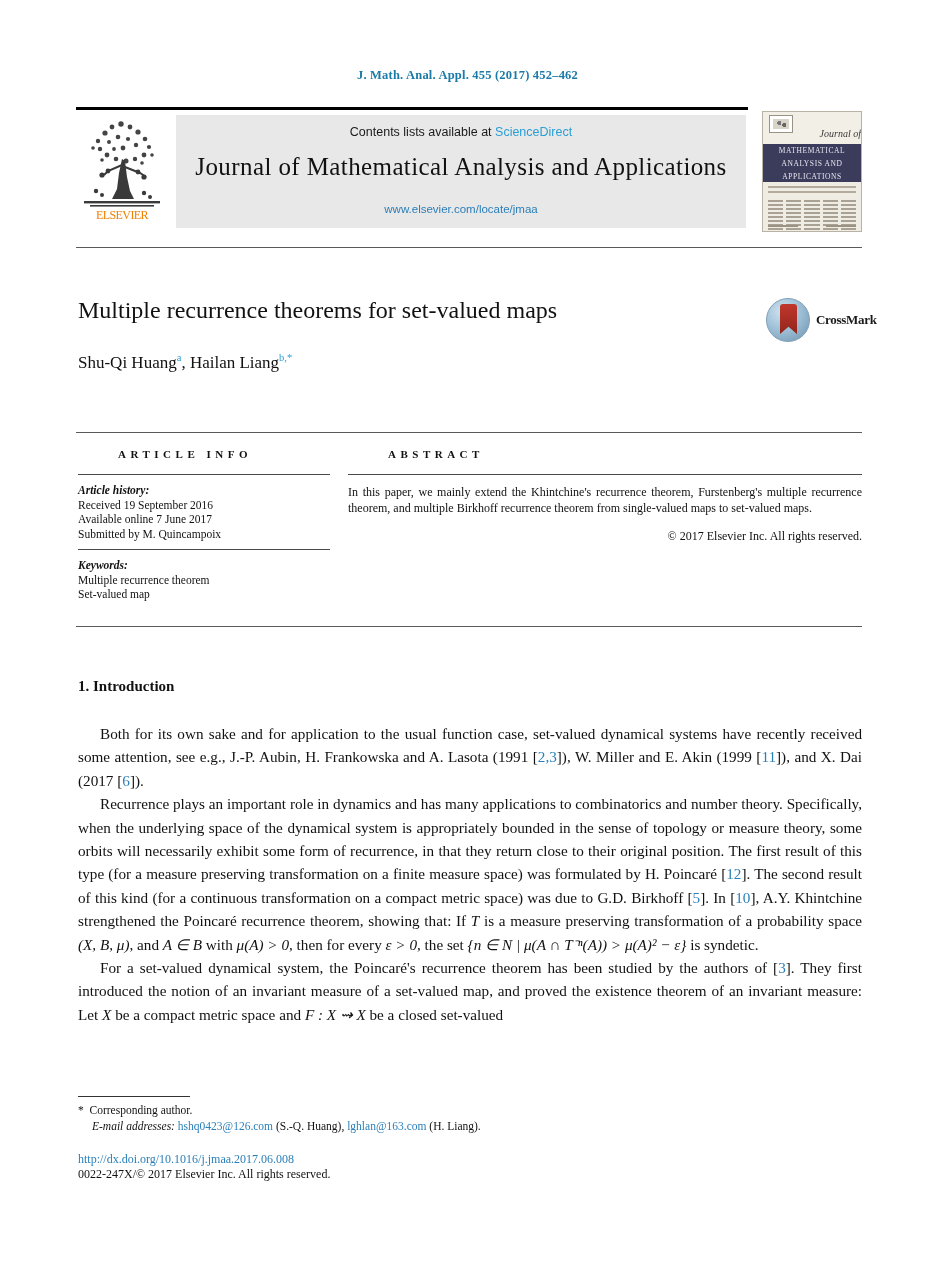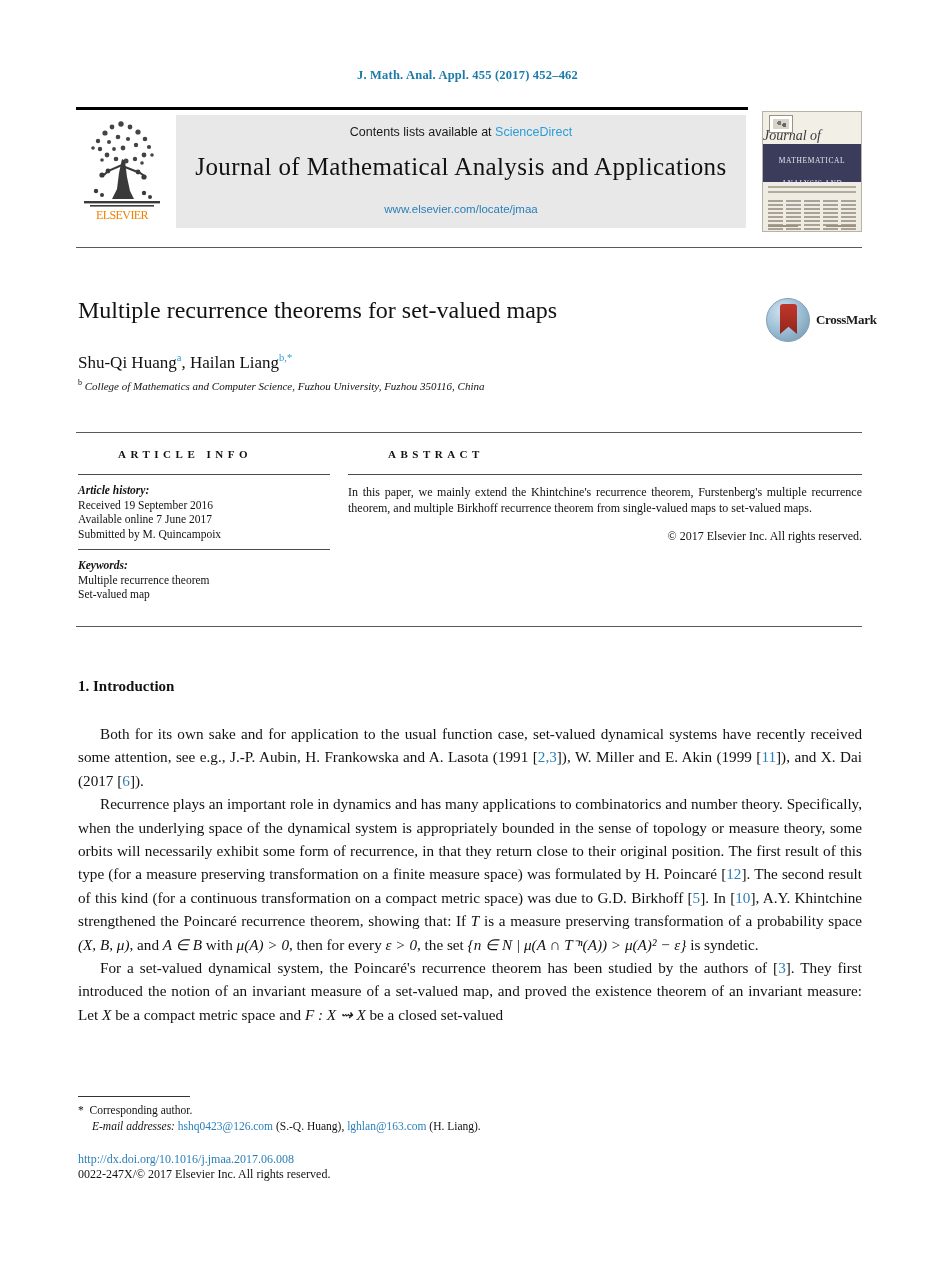--- a/index.html
+++ b/index.html
@@ -154,41 +154,41 @@
     width: 16px; height: 10px;
     background:
       radial-gradient(circle at 40% 40%, #777 0 2px, transparent 2px),
       radial-gradient(circle at 70% 60%, #666 0 2px, transparent 2px);
     background-color: #d8d4c8;
   }
   .cover-journalof {
     position: absolute;
     left: 0; top: 16px;
     width: 100%;
-    text-align: left;
+    text-align: right;
     font-family: "Liberation Serif", serif;
     font-style: italic;
-    font-size: 14px;
+    font-size: 10px;
     color: #3a3a3a;
   }
   .cover-band {
     position: absolute;
     left: 0; top: 32px;
     width: 100%;
     height: 38px;
     background: #3b3c5c;
     color: #e8e6ef;
   }
   .cover-band div {
     text-align: center;
     font-family: "Liberation Serif", serif;
     font-size: 7.5px;
     letter-spacing: 0.6px;
     line-height: 12px;
-    padding-top: 11px;
+    padding-top: 1px;
   }
   .cover-lines {
     position: absolute;
     left: 5px; top: 74px;
     right: 5px; bottom: 14px;
   }
   .cover-lines i {
     display: block;
     height: 2px;
     margin-bottom: 3px;
@@ -584,21 +584,20 @@
   <div class="crossmark">
     <div class="cm-disc"></div>
     <div class="cm-word">CrossMark</div>
   </div>
 
   <div class="authors">
     <span>Shu-Qi Huang</span><sup>a</sup>, <span>Hailan Liang</span><sup>b,*</sup>
   </div>
 
   <div class="affiliations">
-    <div><sup>b</sup> <span>College of Mathematics and Computer Science, Fuzhou University, Fuzhou 350116, China</span></div>
   </div>
 
   <div class="rule-main" id="rule-under-authors"></div>
 
   <div class="col-info">
     <div class="sec-head">ARTICLE INFO</div>
     <div class="thin-rule"></div>
     <div class="info-block">
       <div class="ital">Article history:</div>
       <div>Received 19 September 2016</div>

